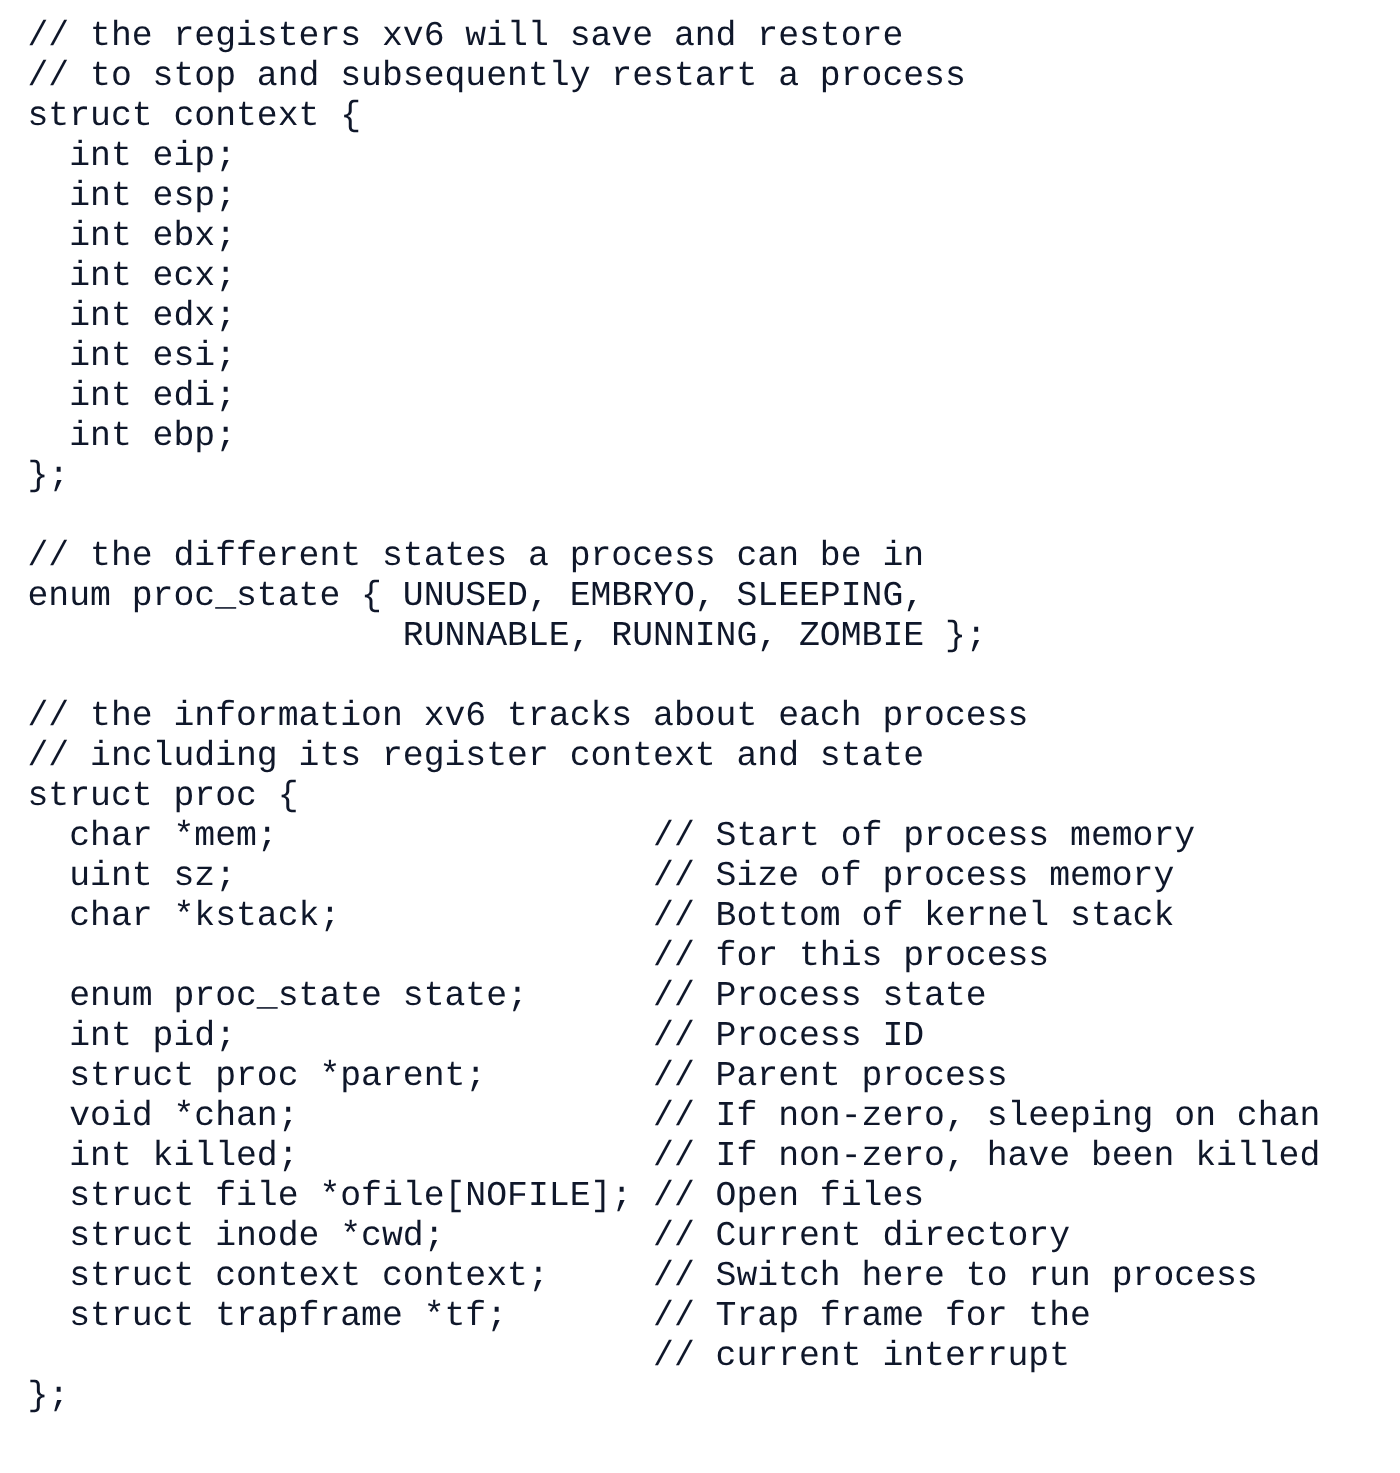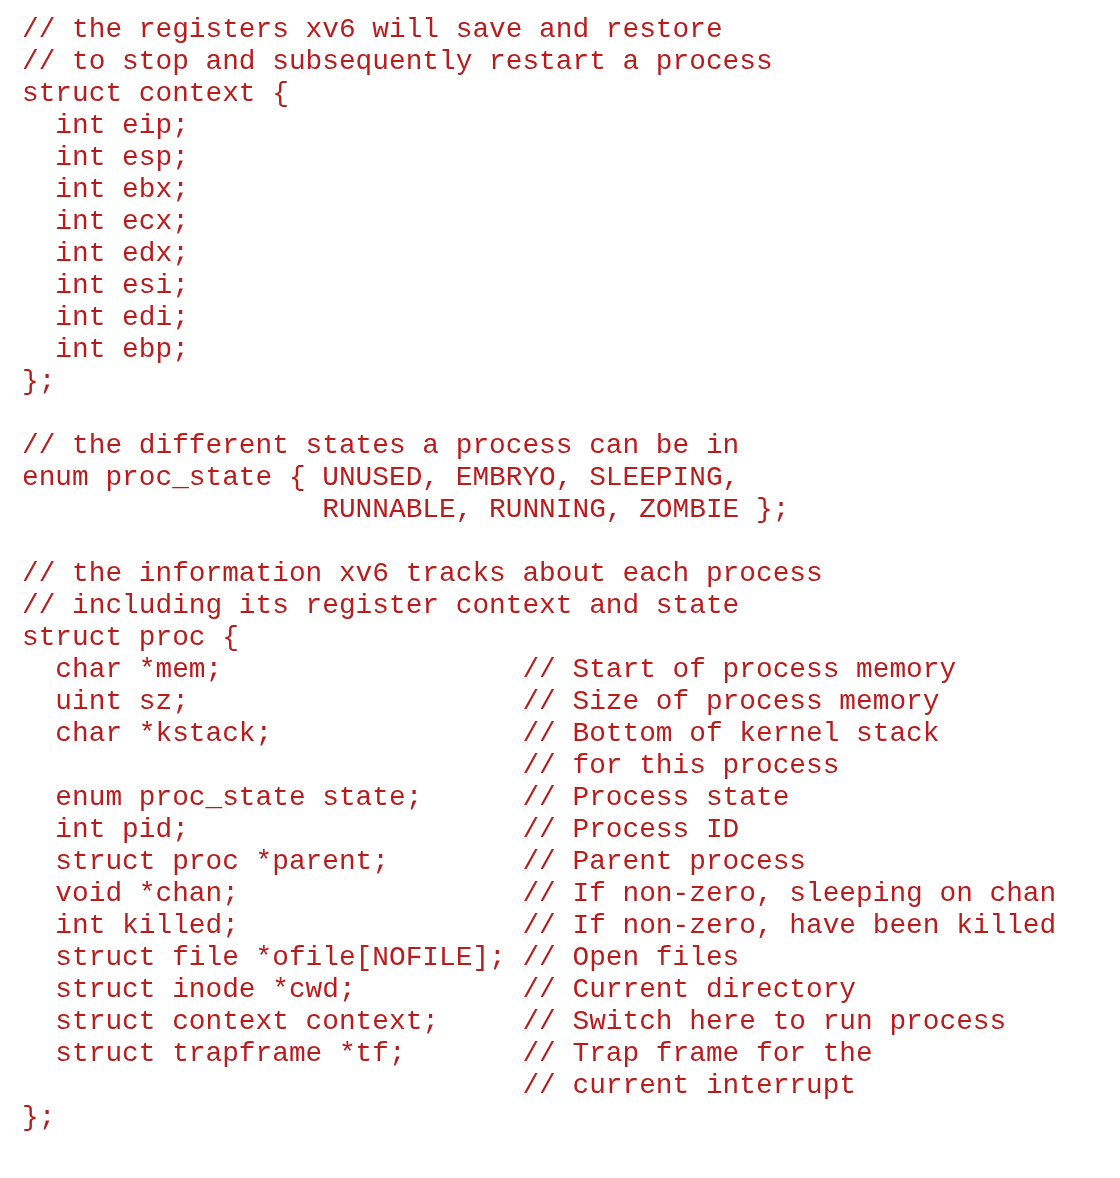--- a/index.html
+++ b/index.html
@@ -17,21 +17,21 @@
     height: 1178px;
     background: #ffffff;
     box-sizing: border-box;
   }
   pre.code-listing {
     margin: 0;
     padding: 14px 15px 0 22px;
     font-family: "Liberation Mono", "DejaVu Sans Mono", monospace;
     font-size: 27.8px;
     line-height: 32px;
-    color: #b91c1c;
+    color: #0f172a;
     white-space: pre;
     tab-size: 8;
   }
 </style>
 </head>
 <body>
 
 <div class="code-page">
   <pre class="code-listing">// the registers xv6 will save and restore
 // to stop and subsequently restart a process

